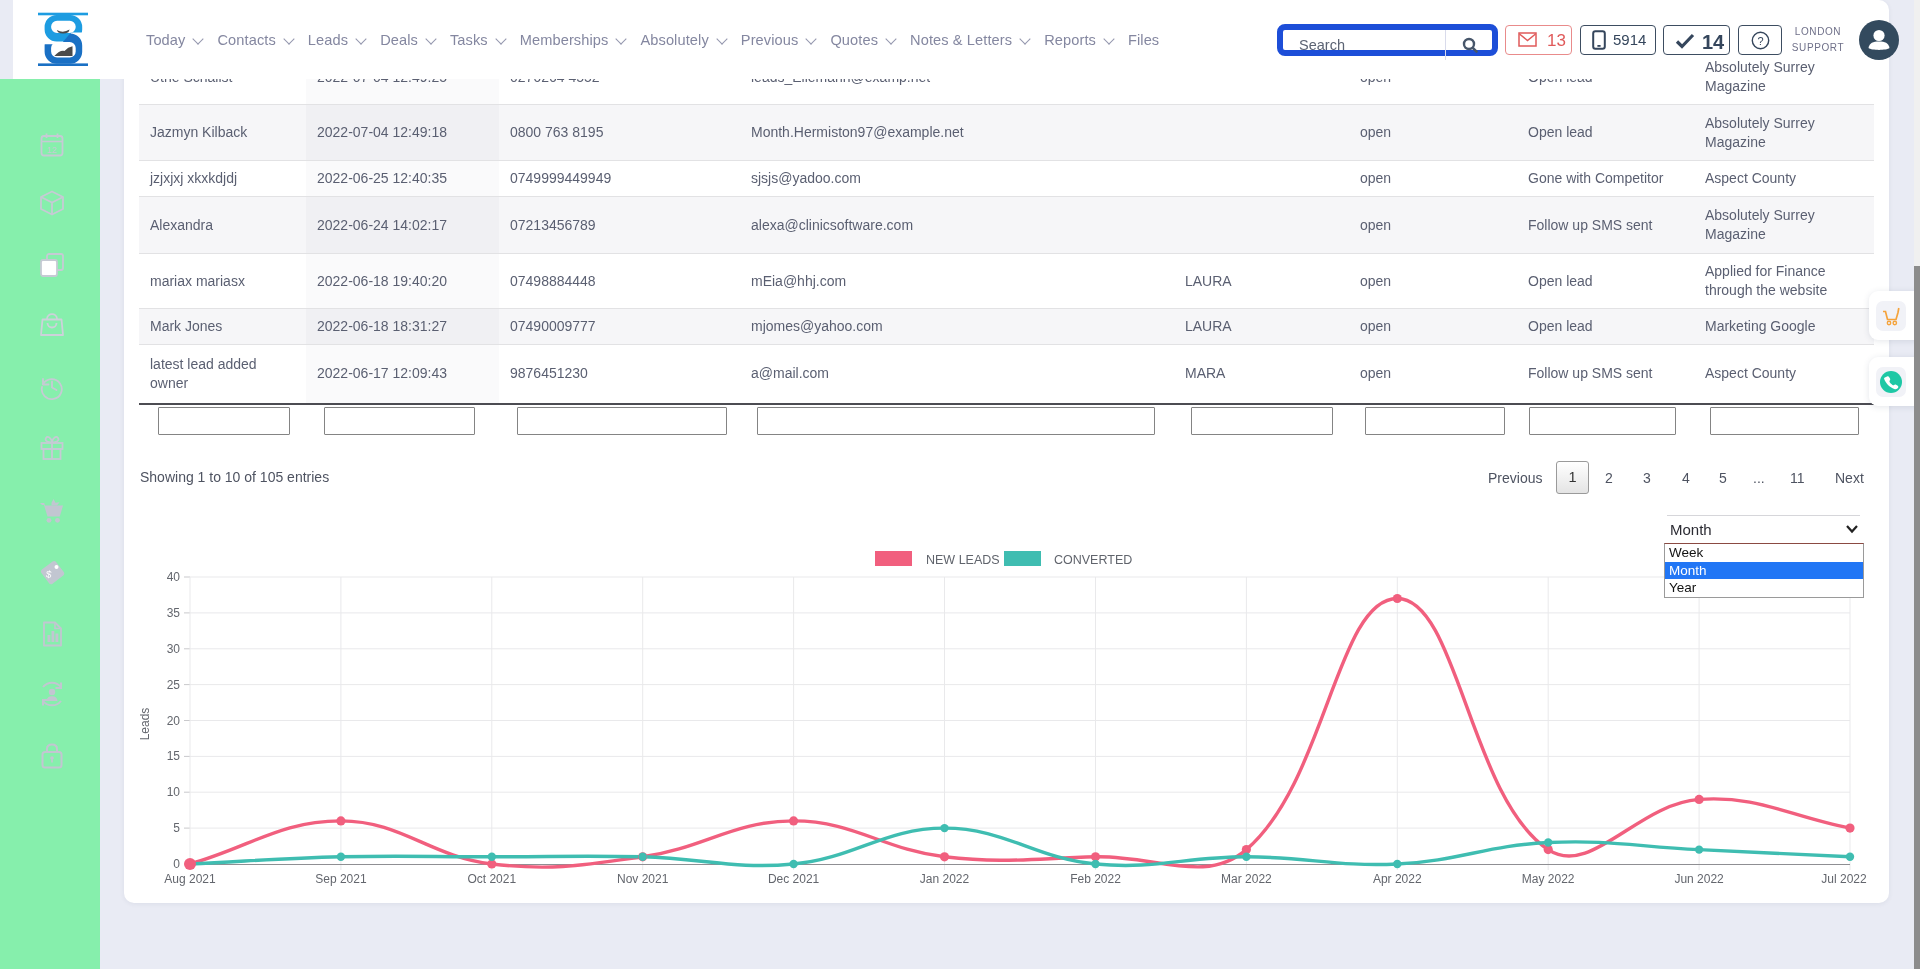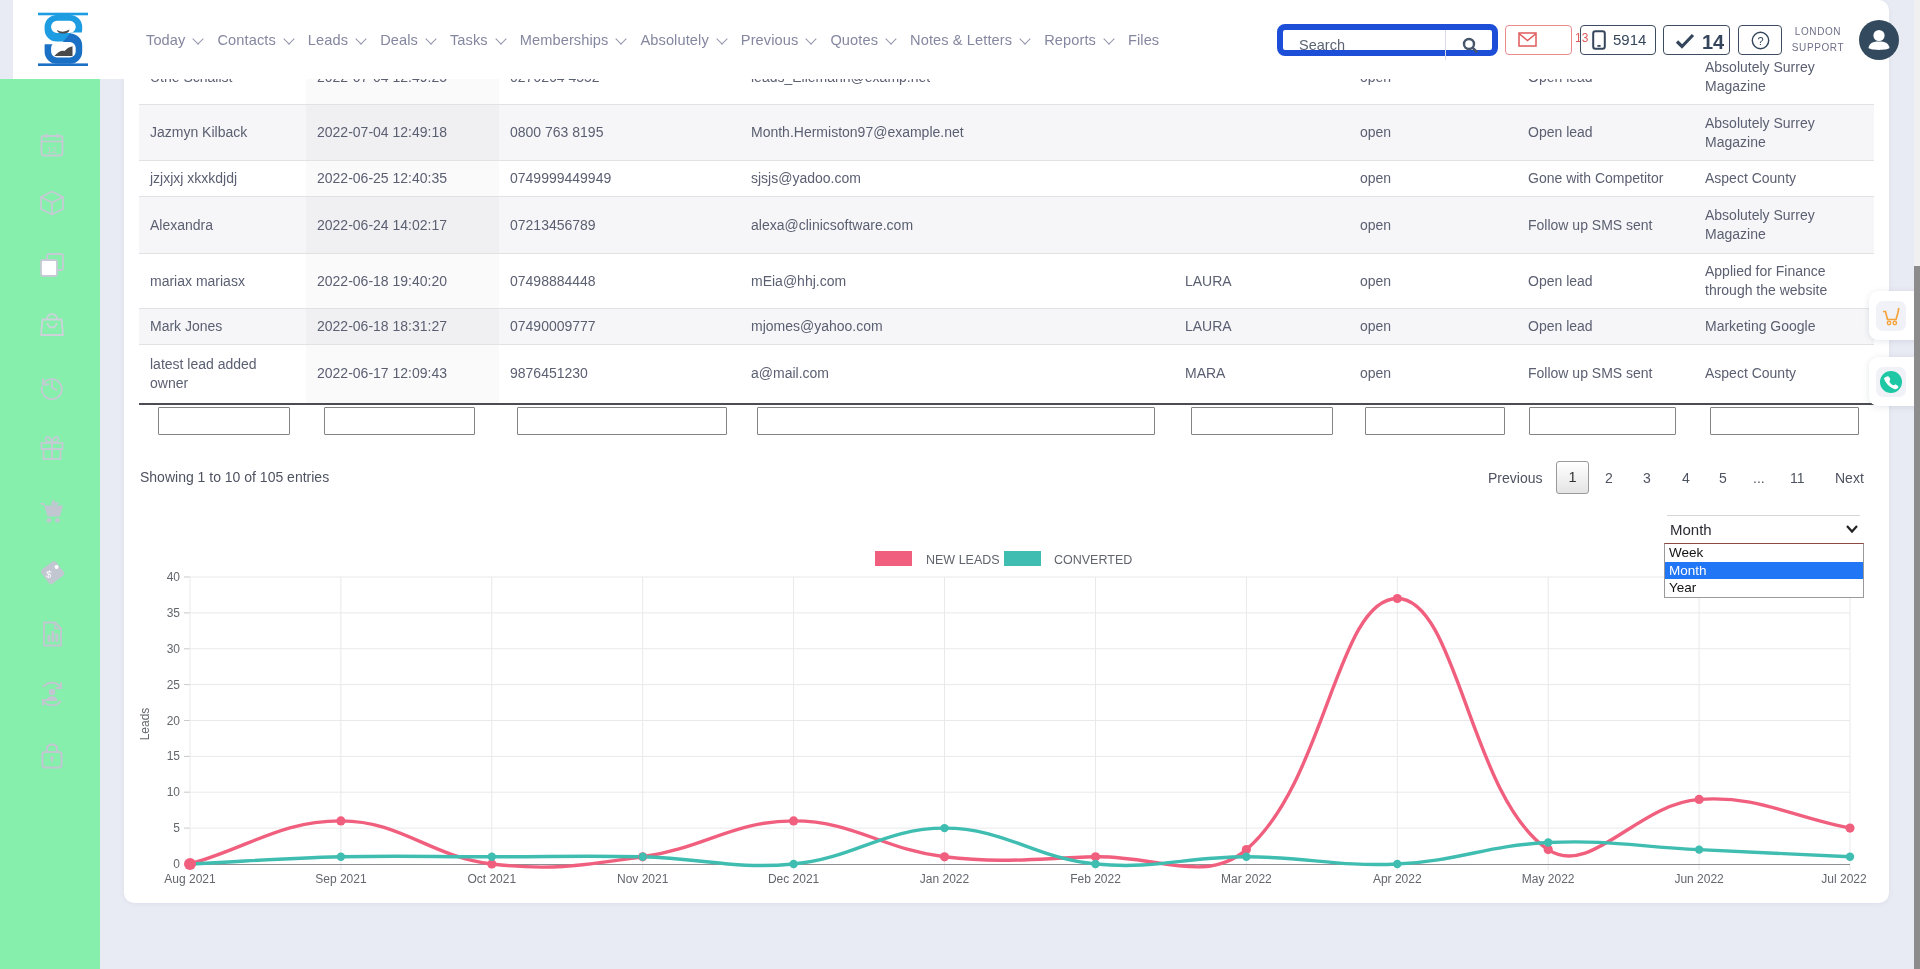--- a/index.html
+++ b/index.html
@@ -402,21 +402,21 @@
       <circle cx="7" cy="7" r="5" fill="none" stroke="#47566a" stroke-width="2.4"></circle>
       <line x1="10.8" y1="10.8" x2="15.3" y2="15.3" stroke="#47566a" stroke-width="2.6"></line>
     </svg>
   </div>
 
   <div class="abs" style="left:1492px; top:25px; width:67px; height:30px; border:1.5px solid #e98b8b; border-radius:4px;">
     <svg class="abs" style="left:12px; top:6px;" width="19" height="15" viewBox="0 0 19 15">
       <rect x="1" y="1" width="17" height="13" fill="none" stroke="#e05a5a" stroke-width="1.5"></rect>
       <path d="M1.5 2 L9.5 8.5 L17.5 2" fill="none" stroke="#e05a5a" stroke-width="1.5"></path>
     </svg>
-    <span class="abs" style="left:41px; top:5px; font-size:12px; color:#e05a5a;margin-left:28px;">13</span>
+    <span class="abs" style="left:41px; top:5px; font-size:17px; color:#e05a5a;">13</span>
   </div>
 
   <div class="abs" style="left:1567px; top:25px; width:76px; height:30px; border:1.5px solid #3d4d61; border-radius:4px;">
     <svg class="abs" style="left:11px; top:4px;" width="14" height="20" viewBox="0 0 14 20">
       <rect x="1.2" y="1.2" width="11.6" height="17.6" rx="2.2" fill="none" stroke="#35465c" stroke-width="2"></rect>
       <rect x="5.4" y="15" width="3.2" height="1.8" fill="#35465c"></rect>
     </svg>
     <span class="abs" style="left:32px; top:5px; font-size:15px; color:#35465c;">5914</span>
   </div>
 

